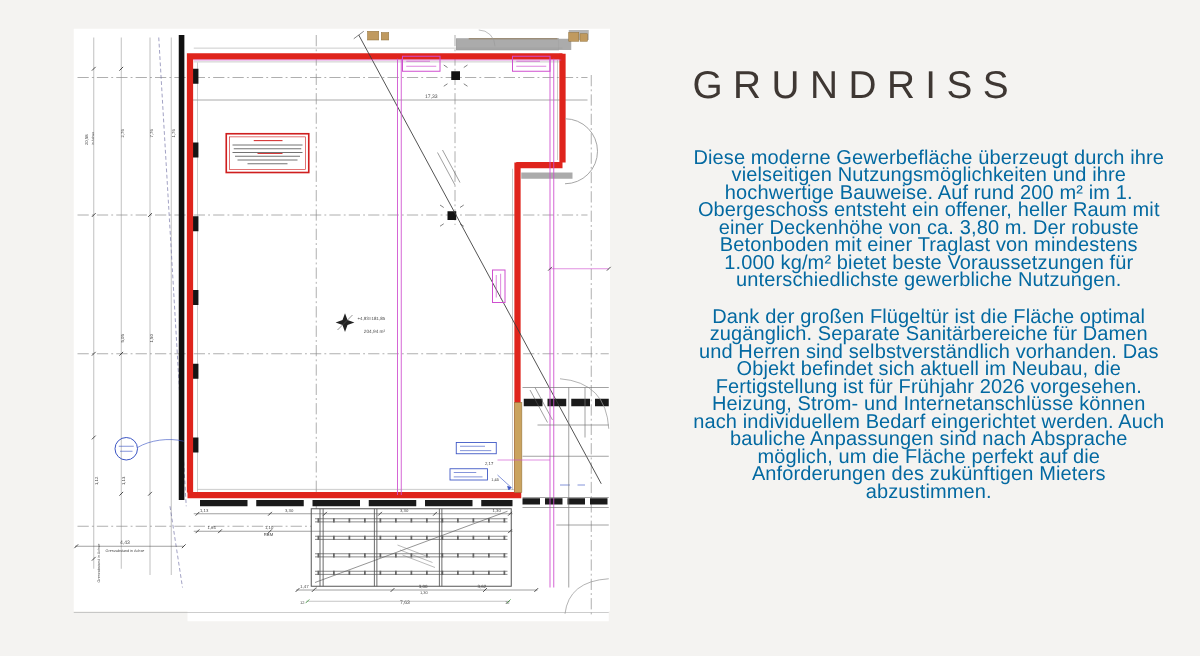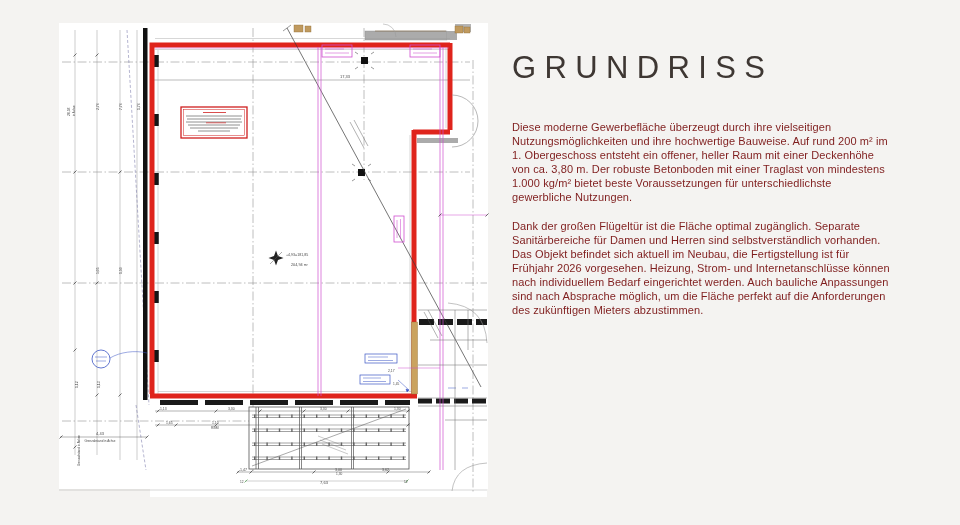--- a/index.html
+++ b/index.html
@@ -3,30 +3,31 @@
 <meta charset="utf-8">
 <style>
   html,body{margin:0;padding:0;}
   body{
     width:960px;height:525px;overflow:hidden;position:relative;
     background:#f4f3f1;
     font-family:"Liberation Sans", sans-serif;
   }
   .plan-wrap{position:absolute;left:0;top:0;width:510px;height:525px;}
   .plan-wrap svg{display:block;}
-  .text-col{position:absolute;left:512px;top:50px;width:378px;color:#4e4744;}
+  .text-col{position:absolute;left:554px;top:50px;width:378px;color:#4e4744;}
   .text-col h1{
     margin:0 0 34px 0;
     font-size:31px;font-weight:400;letter-spacing:0.27em;
     color:#3e3733;
   }
   .text-col p{
     margin:0 0 15px 0;
-    font-size:11px;line-height:14px;letter-spacing:0.1px;
-    color:#7f1d1d;
+    font-size:16px;line-height:14px;letter-spacing:0.1px;
+    color:#0369a1;
+    text-align:center;
   }
   svg text{font-family:"Liberation Sans", sans-serif;fill:#4a4a4a;}
 </style>
 </head>
 <body>
 
 <div class="plan-wrap">
 <svg width="510" height="525" viewBox="0 0 510 525">
 
   <g>

